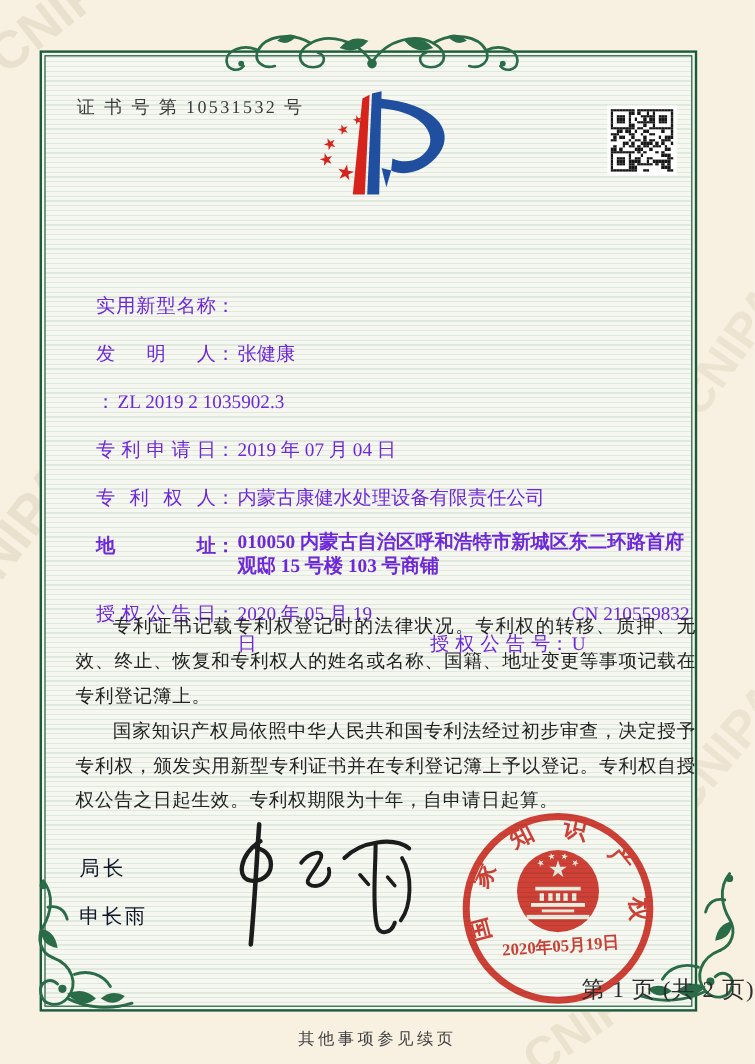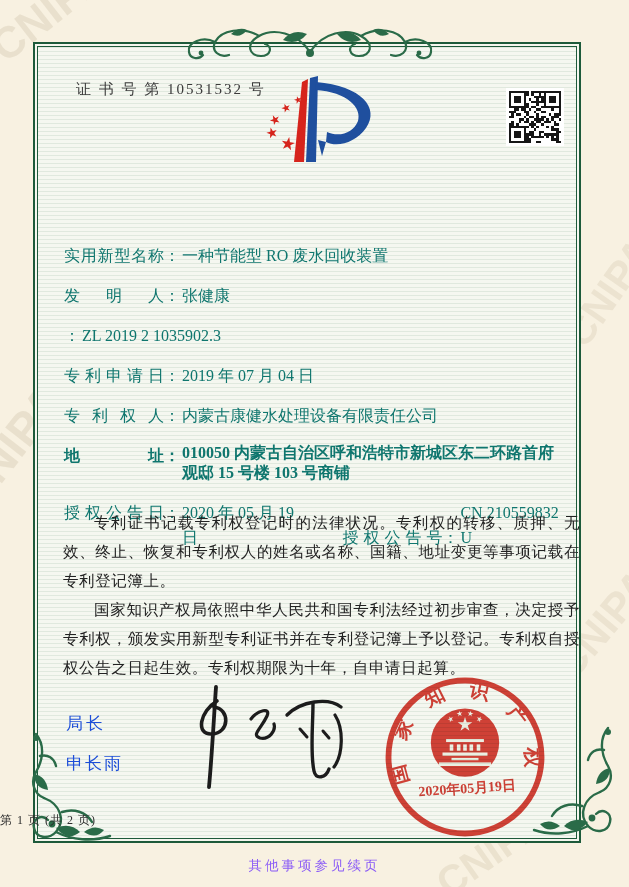--- a/index.html
+++ b/index.html
@@ -28,60 +28,60 @@
                    rgba(255,255,255,0) 1px, rgba(255,255,255,0) 4px),
                  #f5f7f0;}
 
   .ornament{position:absolute;pointer-events:none;}
   .orn-top{left:165px;top:22px;}
   .orn-bl{left:26px;top:728px;}
   .orn-br{left:518px;top:722px;transform:scaleX(-1);}
 
   .content{position:absolute;left:0;top:0;width:629px;height:887px;}
 
-  .cert-no{position:absolute;left:76px;top:80px;font-size:15px;letter-spacing:2px;color:#3a3a3a;}
+  .cert-no{position:absolute;left:64px;top:80px;font-size:15px;letter-spacing:2px;color:#3a3a3a;}
 
   .logo{position:absolute;left:252px;top:74px;}
   .qr{position:absolute;left:506px;top:88px;width:58px;height:58px;background:#fff;
       padding:3px;box-sizing:border-box;display:grid;
       grid-template-columns:repeat(21,1fr);grid-template-rows:repeat(21,1fr);}
   .qc{background:#fff;}
   .qd{background:#161616;}
 
   .title{position:absolute;left:0;top:165px;width:629px;text-align:center;margin:0;
          font-size:35px;font-weight:bold;letter-spacing:7px;color:#1e1e1e;}
 
-  .fields{position:absolute;left:64px;top:243px;width:505px;font-size:16px;color:#0f766e;}
+  .fields{position:absolute;left:80px;top:243px;width:505px;font-size:16px;color:#6d28d9;}
   .frow{display:flex;align-items:flex-start;margin-bottom:15px;line-height:25px;}
   .flabel{display:inline-block;width:100px;text-align:justify;text-align-last:justify;
           flex:0 0 100px;}
   .fcolon{flex:0 0 auto;}
   .fval{margin-left:2px;}
   .fval-addr{width:402px;line-height:20px;}
   .fgroup{display:flex;}
   .fgroup2{margin-left:34px;align-items:flex-end;}
   .frow-gap{margin-bottom:17px;font-weight:bold;}
 
   .bodytext{position:absolute;left:63px;top:508px;width:517px;font-size:15.5px;
             line-height:29px;letter-spacing:0.6px;color:#222;text-align:justify;}
   .bodytext p{margin:0;text-indent:2em;}
 
-  .signer{position:absolute;left:66px;top:712px;font-size:17px;letter-spacing:3px;color:#1d4ed8;
+  .signer{position:absolute;left:66px;top:712px;font-size:17px;letter-spacing:3px;color:#0f172a;
           font-family:"Liberation Sans","DejaVu Sans",sans-serif;}
   .signer .name{margin-top:17px;letter-spacing:2px;text-align:right;}
 
   .signature{position:absolute;left:185px;top:683px;}
 
   .seal{position:absolute;left:375px;top:667px;opacity:0.93;mix-blend-mode:multiply;}
   .seal text{font-family:"Liberation Serif","DejaVu Serif",serif;font-weight:bold;}
 
-  .page-indicator{position:absolute;left:0;top:812px;width:629px;text-align:left;
-                  font-size:12px;letter-spacing:1px;color:#2d2d2d;}
+  .page-indicator{position:absolute;left:0;top:812px;width:629px;text-align:right;
+                  font-size:19px;letter-spacing:1px;color:#2d2d2d;}
   .footer-note{position:absolute;left:0;top:857px;width:629px;text-align:center;
-               font-size:13.5px;letter-spacing:3px;color:#8b5cf6;}
+               font-size:13.5px;letter-spacing:3px;color:#404040;}
 </style>
 </head>
 <body>
 
 <div class="page">
 
   <div class="wm wm1">CNIPA</div>
   <div class="wm wm2">CNIPA</div>
   <div class="wm wm3">CNIPA</div>
   <div class="wm wm4">CNIPA</div>
@@ -609,21 +609,20 @@
         <div class="qc"></div>
         <div class="qc qd"></div>
         <div class="qc qd"></div>
       </div>
 
 
     <div class="fields">
       <div class="frow">
         <span class="flabel">实用新型名称</span>
           <span class="fcolon">：</span>
-        <span class="fval">一种节能型 RO 废水回收装置</span>
       </div>
       <div class="frow">
         <span class="flabel">发明人</span>
           <span class="fcolon">：</span>
         <span class="fval">张健康</span>
       </div>
       <div class="frow">
           <span class="fcolon">：</span>
         <span class="fval">ZL 2019 2 1035902.3</span>
       </div>

